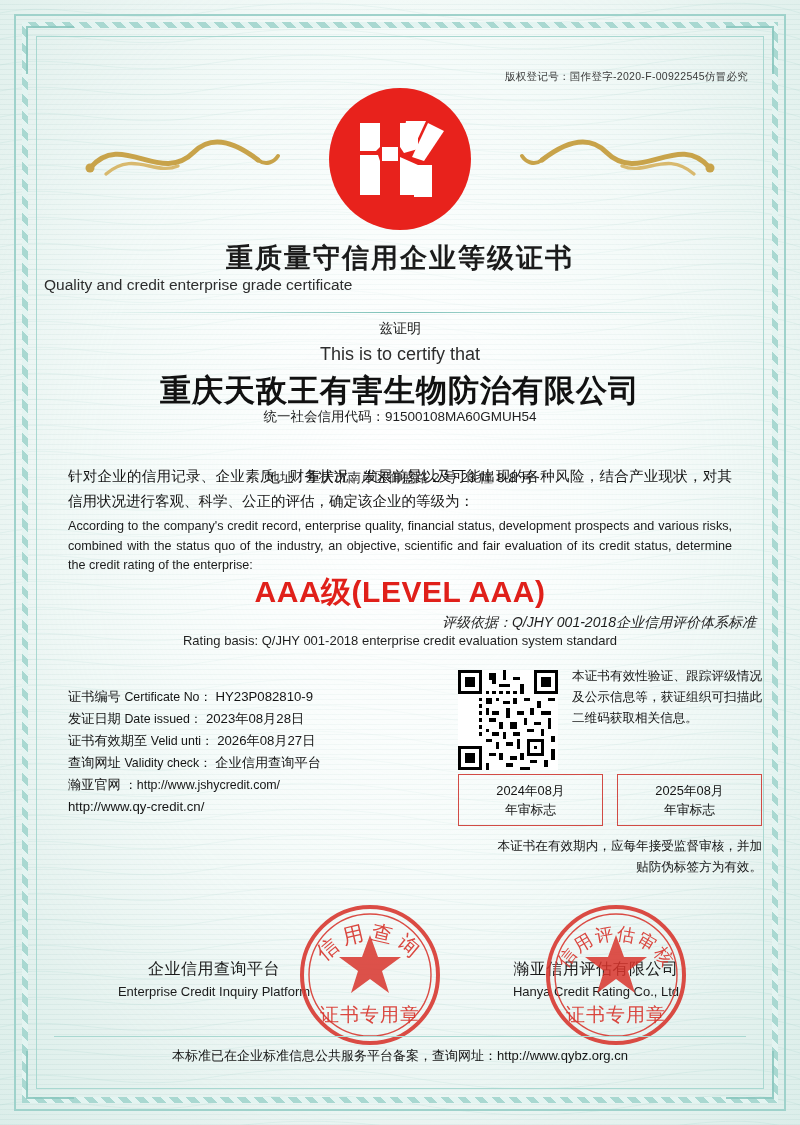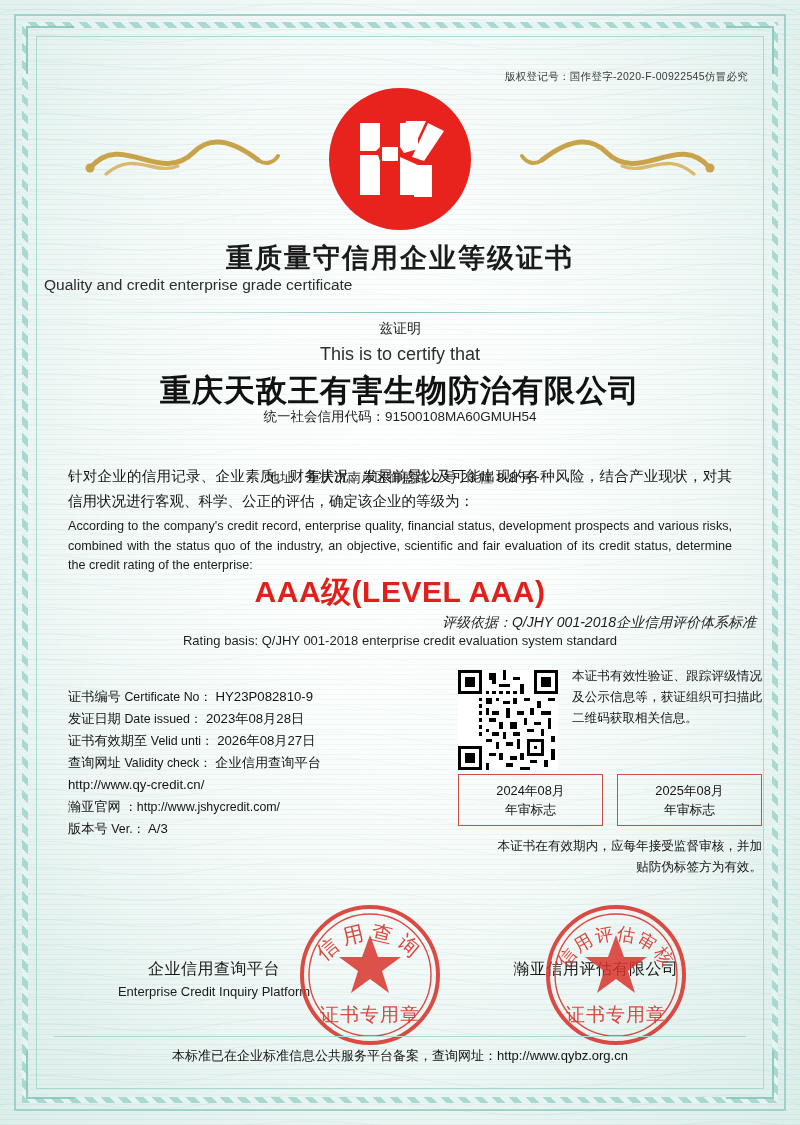--- a/index.html
+++ b/index.html
@@ -433,30 +433,25 @@
         <span>证书有效期至</span>
         <span class="lbl-en">Velid unti：</span>
         <span class="val">2026年08月27日</span>
       </div>
       <div class="row">
         <span>查询网址</span>
         <span class="lbl-en">Validity check：</span>
         <span class="val">企业信用查询平台</span>
       </div>
       <div class="row">
-        <span class="val">http://www.qy-credit.cn/</span>
-      </div>
-      <div class="row">
         <span>瀚亚官网</span>
         <span class="lbl-en">：http://www.jshycredit.com/</span>
       </div>
       <div class="row">
-        <span>版本号</span>
-        <span class="lbl-en">Ver.：</span>
-        <span class="val">A/3</span>
+        <span class="val">http://www.qy-credit.cn/</span>
       </div>
     </div>
 
     <div class="qr">
       <svg width="100" height="100" viewBox="0 0 29 29" shape-rendering="crispEdges">
         <rect width="29" height="29" fill="#ffffff"></rect>
         <g fill="#000000">
 
           <rect x="0" y="0" width="7" height="1"></rect>
             <rect x="0" y="6" width="7" height="1"></rect>
@@ -560,20 +555,21 @@
 
     <div class="seal-note">本证书在有效期内，应每年接受监督审核，并加贴防伪标签方为有效。</div>
 
     <div class="stamp-area">
       <div class="org left">
         <div class="org-zh">企业信用查询平台</div>
         <div class="org-en">Enterprise Credit Inquiry Platform</div>
       </div>
       <div class="org right">
         <div class="org-zh">瀚亚信用评估有限公司</div>
+        <div class="org-en">Hanya Credit Rating Co., Ltd</div>
       </div>
 
       <svg class="stamp left" viewBox="0 0 152 152">
         <g stroke="#d8342c" fill="none" opacity="0.88">
           <circle cx="76" cy="76" r="68" stroke-width="4"></circle>
           <circle cx="76" cy="76" r="61" stroke-width="1.4"></circle>
         </g>
         <polygon points="76,36 84,58 107,58 88,72 95,94 76,80 57,94 64,72 45,58 68,58" fill="#d8342c" opacity="0.85"></polygon>
         <path id="arcL" d="M 22 82 A 56 56 0 0 1 130 82" fill="none"></path>
         <text font-size="21" font-family="'Liberation Sans', sans-serif" fill="#d8342c" opacity="0.9" letter-spacing="5">

